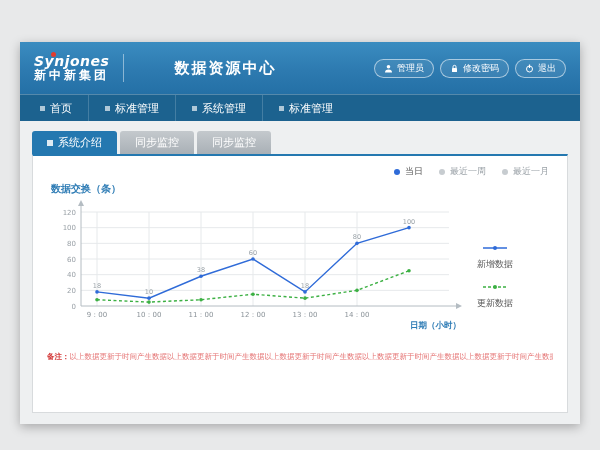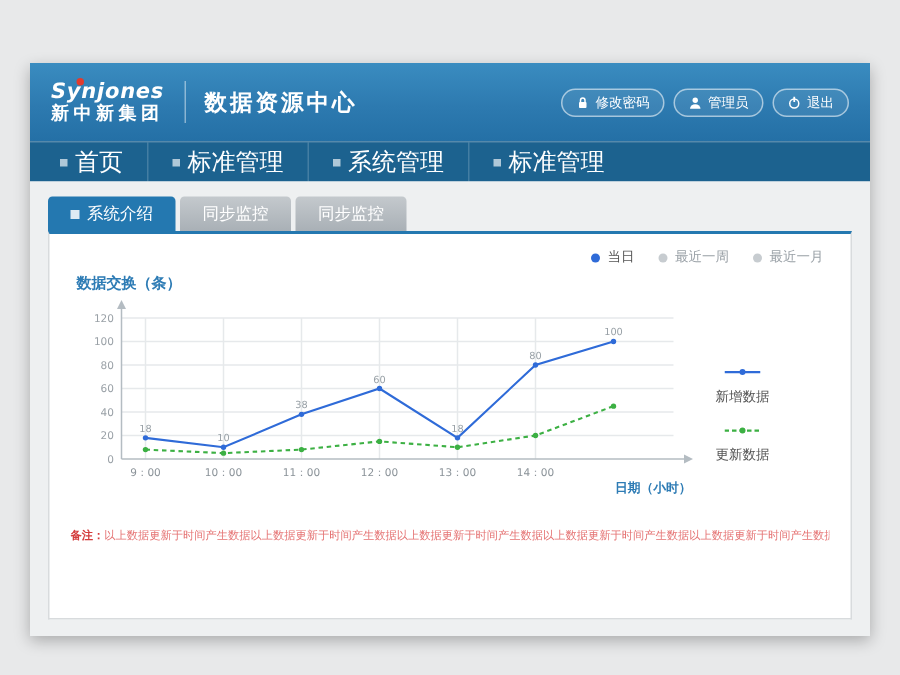--- a/index.html
+++ b/index.html
@@ -19,38 +19,38 @@
     height:52px; flex:0 0 52px;
     background:linear-gradient(#3a8cc0,#2d7ab0 55%,#2470a6);
     display:flex; align-items:center; padding:4px 14px; color:#fff;
   }
   .logo { position:relative; line-height:1.05; margin-right:12px; }
   .logo-en { font-size:14px; font-weight:bold; font-style:italic; letter-spacing:.5px; }
   .logo-dot { position:absolute; left:17px; top:-2px; width:5px; height:5px;
     border-radius:50%; background:#e23b2e; }
   .logo-cn { font-size:12px; font-weight:bold; letter-spacing:3px; }
   .v-sep { width:1px; height:28px; background:rgba(255,255,255,.45); margin:0 12px 0 2px; }
-  .app-title { font-size:15px; letter-spacing:2px; font-weight:bold; }
+  .app-title { font-size:15px; letter-spacing:2px; font-weight:bold;margin-left:38px; }
   .header-actions { margin-left:auto; display:flex; gap:6px; }
   .h-btn {
     display:flex; align-items:center; gap:4px;
     font-size:9px; color:#fff; padding:2px 9px;
     border:1px solid rgba(255,255,255,.55); border-radius:10px;
     background:rgba(255,255,255,.08); cursor:pointer; white-space:nowrap;
   }
   .h-btn svg { display:block; }
   
   .navbar {
     height:27px; flex:0 0 27px; background:#1c628f;
     border-top:1px solid rgba(255,255,255,.25);
     display:flex; align-items:stretch; padding:0 4px; color:#fff;
   }
   .nav-item {
     display:flex; align-items:center; gap:5px; padding:0 16px;
-    font-size:16px; cursor:pointer; position:relative;
+    font-size:11px; cursor:pointer; position:relative;
   }
   .nav-item + .nav-item { border-left:1px solid rgba(255,255,255,.18);justify-content:center; }
   .nav-bullet { width:5px; height:5px; background:rgba(255,255,255,.65); display:inline-block; }
   
   .content { flex:1; background:#eef0f1; padding:10px 12px 0; }
   .tabs { display:flex; gap:3px; height:23px; }
   .tab {
     display:flex; align-items:center; gap:5px; padding:0 15px;
     font-size:11px; color:#fff; cursor:pointer;
     background:linear-gradient(#c4c9cd,#a9b0b6); border-radius:3px 3px 0 0;
@@ -87,31 +87,31 @@
     <div class="logo">
       <span class="logo-dot"></span>
       <div class="logo-en">Synjones</div>
       <div class="logo-cn">新中新集团</div>
     </div>
     <div class="v-sep"></div>
     <div class="app-title">数据资源中心</div>
     <div class="header-actions">
       <div class="h-btn">
         <svg width="9" height="9" viewBox="0 0 9 9">
+          <circle cx="4.5" cy="2.8" r="1.8" fill="#fff"></circle>
+          <path d="M1 8.5 a3.5 3 0 0 1 7 0 z" fill="#fff"></path>
+        </svg>
+        <span>管理员</span>
+      </div>
+      <div class="h-btn">
+        <svg width="9" height="9" viewBox="0 0 9 9">
           <rect x="2" y="4" width="5" height="4" rx="0.6" fill="#fff"></rect>
           <path d="M3 4 v-1.2 a1.5 1.5 0 0 1 3 0 V4" fill="none" stroke="#fff" stroke-width="1"></path>
         </svg>
         <span>修改密码</span>
-      </div>
-      <div class="h-btn">
-        <svg width="9" height="9" viewBox="0 0 9 9">
-          <circle cx="4.5" cy="2.8" r="1.8" fill="#fff"></circle>
-          <path d="M1 8.5 a3.5 3 0 0 1 7 0 z" fill="#fff"></path>
-        </svg>
-        <span>管理员</span>
       </div>
       <div class="h-btn">
         <svg width="9" height="9" viewBox="0 0 9 9">
           <circle cx="4.5" cy="5" r="3" fill="none" stroke="#fff" stroke-width="1"></circle>
           <line x1="4.5" y1="0.5" x2="4.5" y2="4" stroke="#fff" stroke-width="1.2"></line>
         </svg>
         <span>退出</span>
       </div>
     </div>
   </div>

